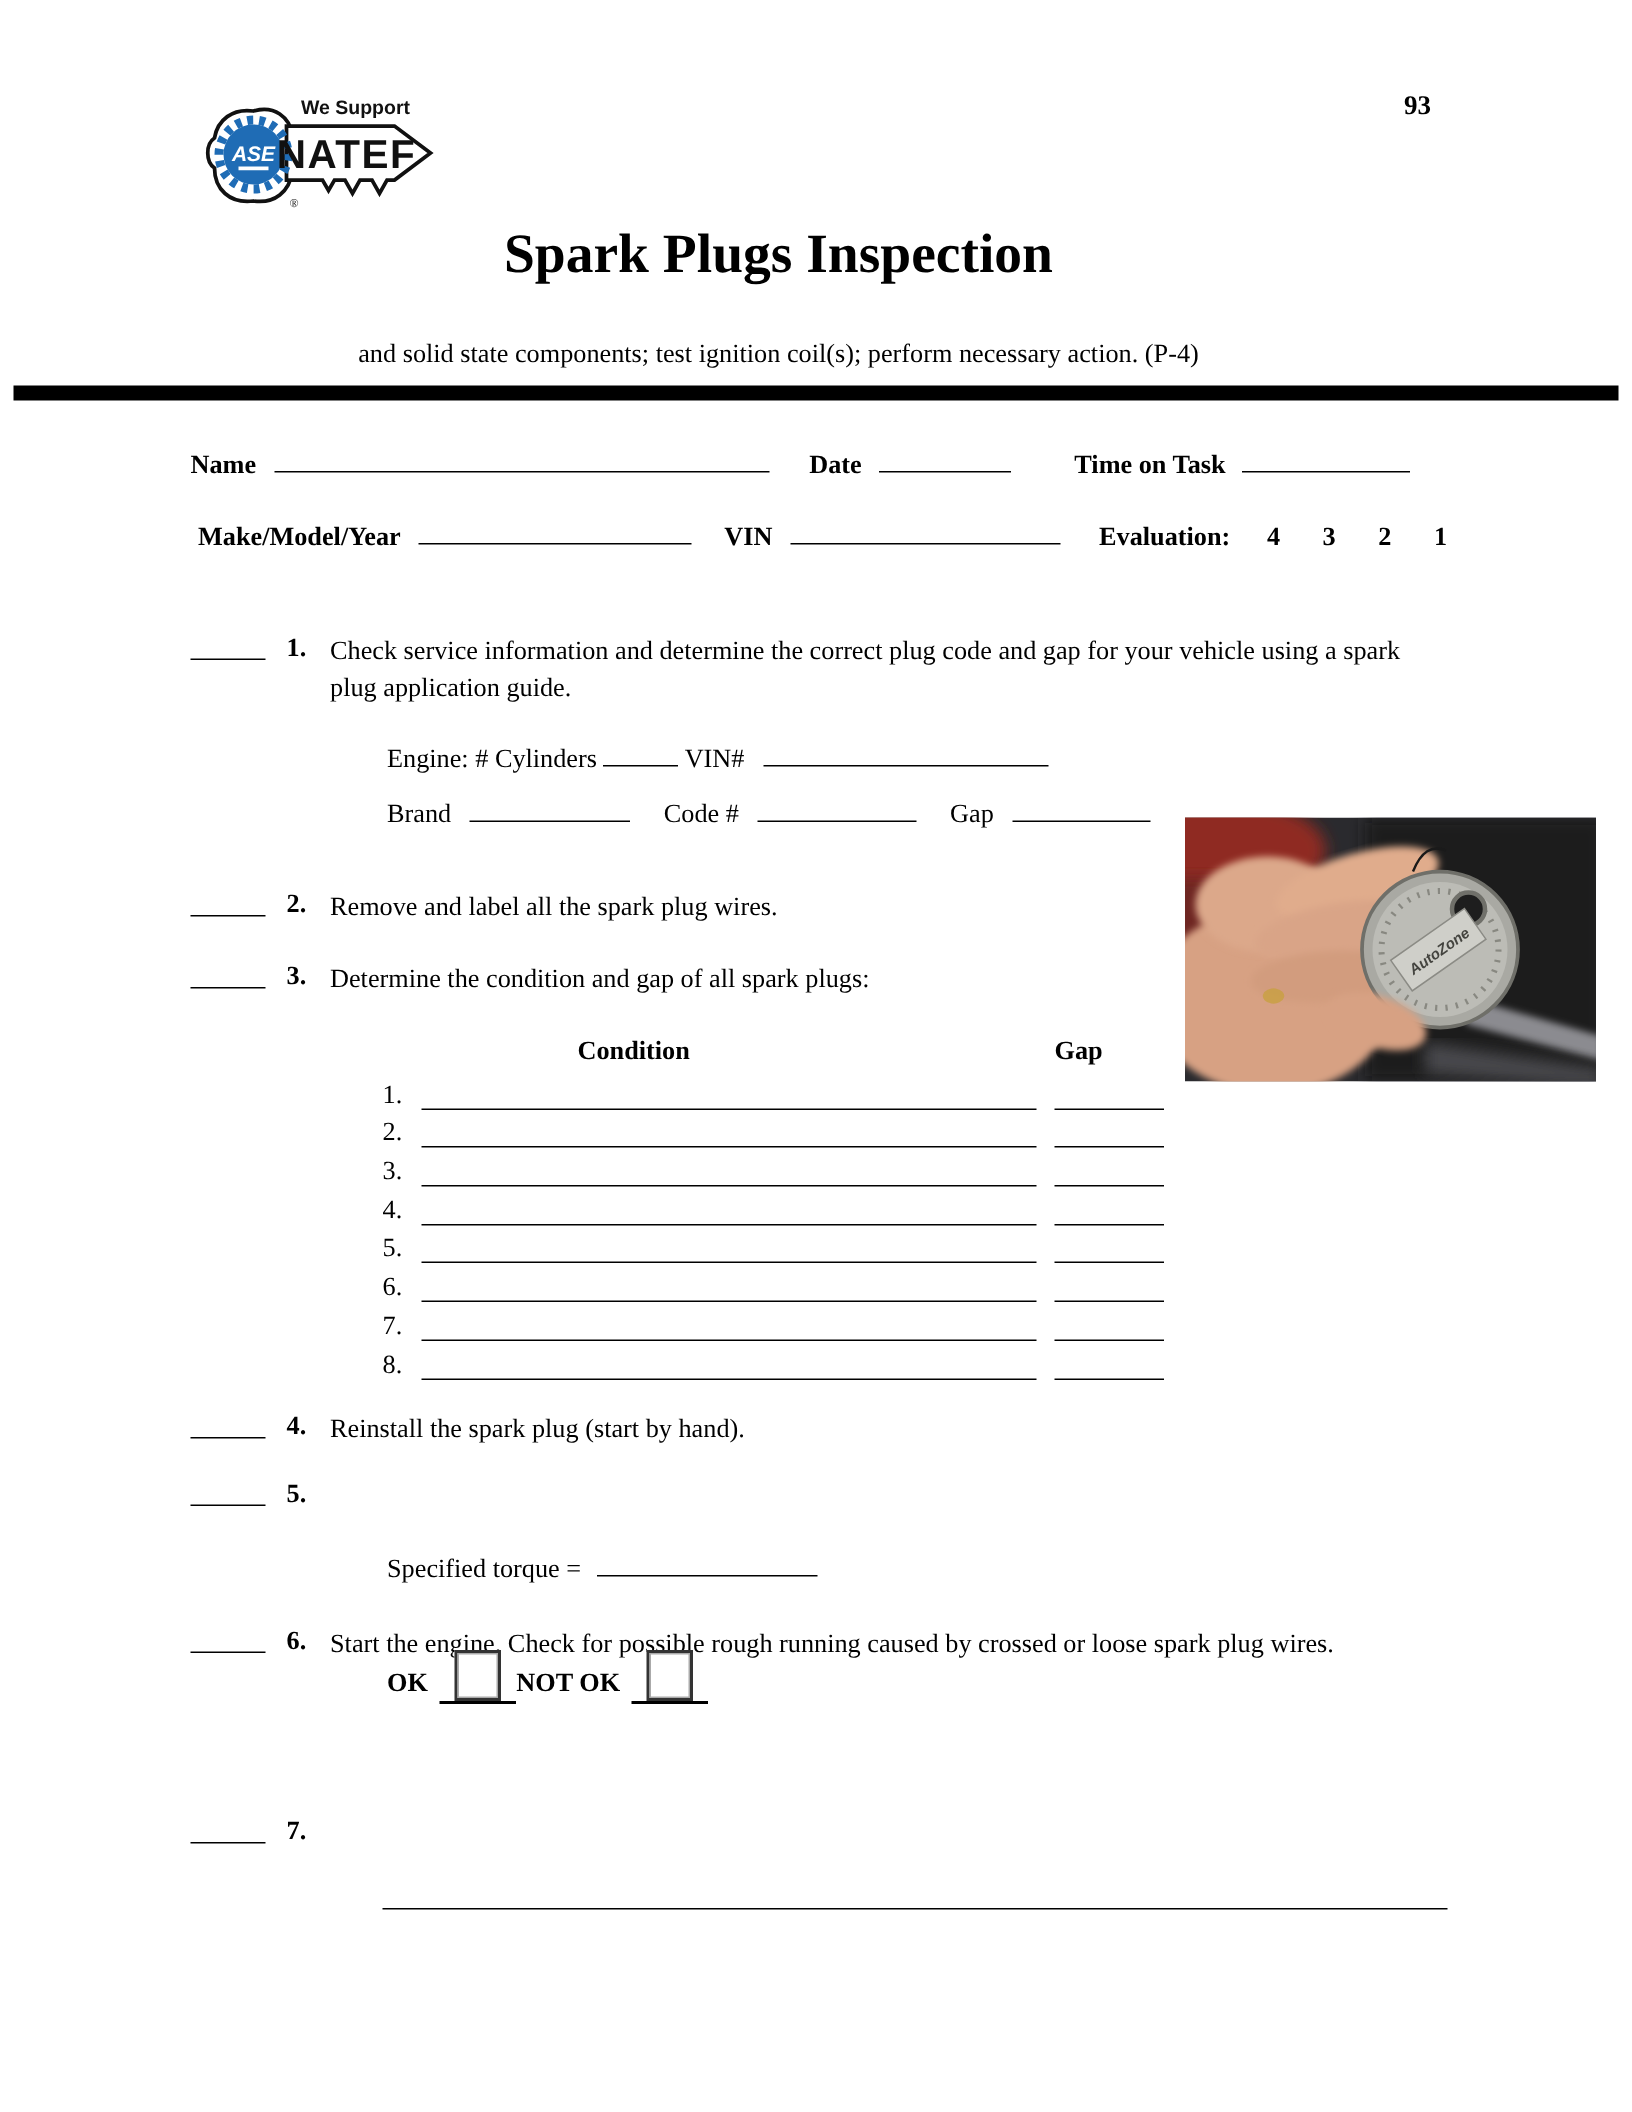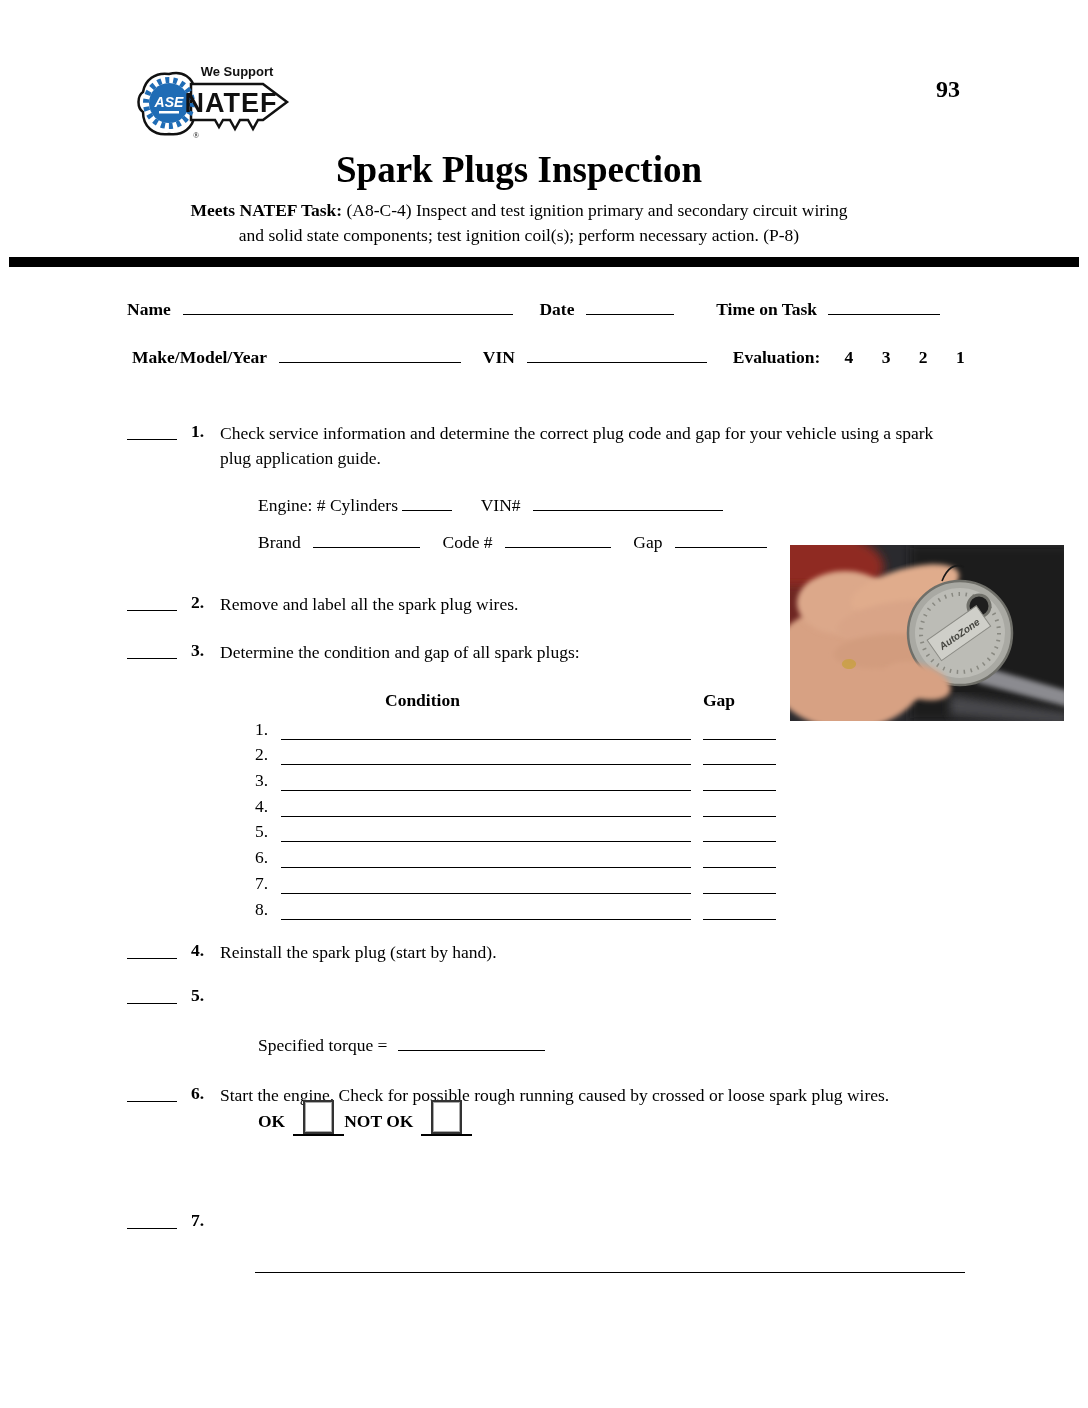--- a/index.html
+++ b/index.html
@@ -25,43 +25,39 @@
           padding:0 10px;height:36px;margin-left:8px;}
   .cb{width:27px;height:30px;border:2px solid #333;box-shadow:inset 0 0 0 1px #aaa;background:#fff;}
   .rule{background:#000;}
   .photo{border:0;}
 </style>
 </head>
 <body>
 
 <div id="page">
 
-  <div class="abs b" style="top:76px;left:936px;font-size:24px;">93</div>
+  <div class="abs b" style="top:60px;left:936px;font-size:18px;">93</div>
 
   <svg class="abs" style="top:56px;left:131px;" width="164" height="88" viewBox="0 0 164 88">
 
     <path d="M38,18 C52,14 62,22 64,34 L64,58 C62,72 52,80 38,78 C22,80 12,70 12,56 C6,52 6,40 12,36 C14,24 24,16 38,18 Z" fill="#fff" stroke="#111" stroke-width="2.5"></path>
 
     <path d="M60,28 L132,28 L156,46 L132,64 L127,64 L122,73 L117,64 L109,64 L104,73 L99,64 L92,64 L88,71 L84,64 L60,64 Z" fill="#fff" stroke="#111" stroke-width="2.5"></path>
 
     <circle cx="38" cy="47" r="23" fill="none" stroke="#1f6cb5" stroke-width="6" stroke-dasharray="4 4"></circle>
     <circle cx="38" cy="47" r="20" fill="#1f6cb5"></circle>
     <text x="38" y="51" text-anchor="middle" font-family="Liberation Sans, sans-serif" font-size="14" font-style="italic" font-weight="bold" fill="#fff">ASE</text>
     <rect x="28" y="55" width="20" height="2.5" fill="#fff"></rect>
     <text x="62" y="82" font-size="8" fill="#111">®</text>
     <text x="106" y="20" text-anchor="middle" font-family="Liberation Sans, sans-serif" font-size="13" font-weight="bold" fill="#111">We Support</text>
     <text x="100" y="56" text-anchor="middle" font-family="Liberation Sans, sans-serif" font-size="27" font-weight="bold" letter-spacing="1" fill="#111">NATEF</text>
   </svg>
 
   <div class="abs center b" style="top:148px;font-size:37px;">Spark Plugs Inspection</div>
-  <div class="abs center" style="top:200px;">
-    <span class="b">Meets NATEF Task:</span>
-    <span>(A8-C-4)  Inspect and test ignition primary and secondary circuit wiring</span>
-  </div>
-  <div class="abs center" style="top:225px;">and solid state components; test ignition coil(s); perform necessary action. (P-8)</div>
+  <div class="abs center" style="top:225px;">and solid state components; test ignition coil(s); perform necessary action. (P-4)</div>
 
   <div class="abs rule" style="top:257px;left:9px;width:1070px;height:10px;"></div>
 
   <div class="abs" style="top:298px;left:127px;">
     <span class="b">Name</span>
     <span class="bl" style="width:330px;margin-left:8px;"></span>
     <span class="b" style="margin-left:22px;">Date</span>
     <span class="bl" style="width:88px;margin-left:7px;"></span>
     <span class="b" style="margin-left:38px;">Time on Task</span>
     <span class="bl" style="width:112px;margin-left:7px;"></span>
@@ -81,21 +77,21 @@
 
   <div class="abs item" style="top:421px;left:127px;">
     <span class="pre"></span>
     <span class="num">1.</span>
     <span class="itext">Check service information and determine the correct plug code and gap for your vehicle using a spark plug application guide.</span>
   </div>
 
   <div class="abs" style="top:494px;left:258px;">
     <span>Engine:  # Cylinders</span>
     <span class="bl" style="width:50px;"></span>
-    <span style="margin-left:24px;">VIN#</span>
+    <span style="">VIN#</span>
     <span class="bl" style="width:190px;margin-left:8px;"></span>
   </div>
 
   <div class="abs" style="top:531px;left:258px;">
     <span>Brand</span>
     <span class="bl" style="width:107px;margin-left:8px;"></span>
     <span style="margin-left:18px;">Code #</span>
     <span class="bl" style="width:106px;margin-left:8px;"></span>
     <span style="margin-left:18px;">Gap</span>
     <span class="bl" style="width:92px;margin-left:8px;"></span>

